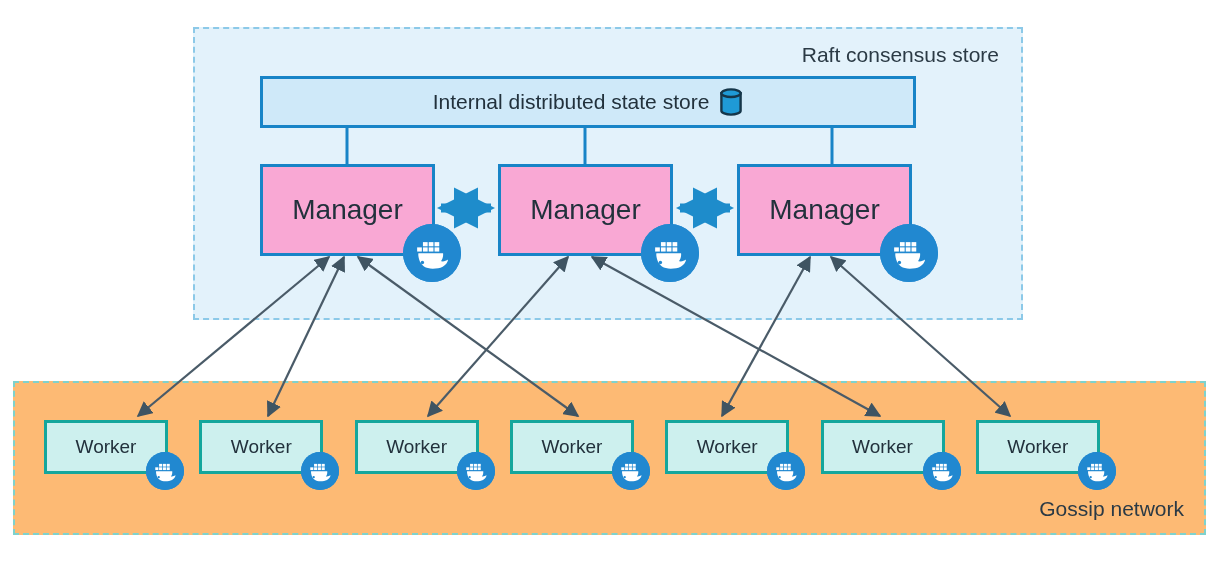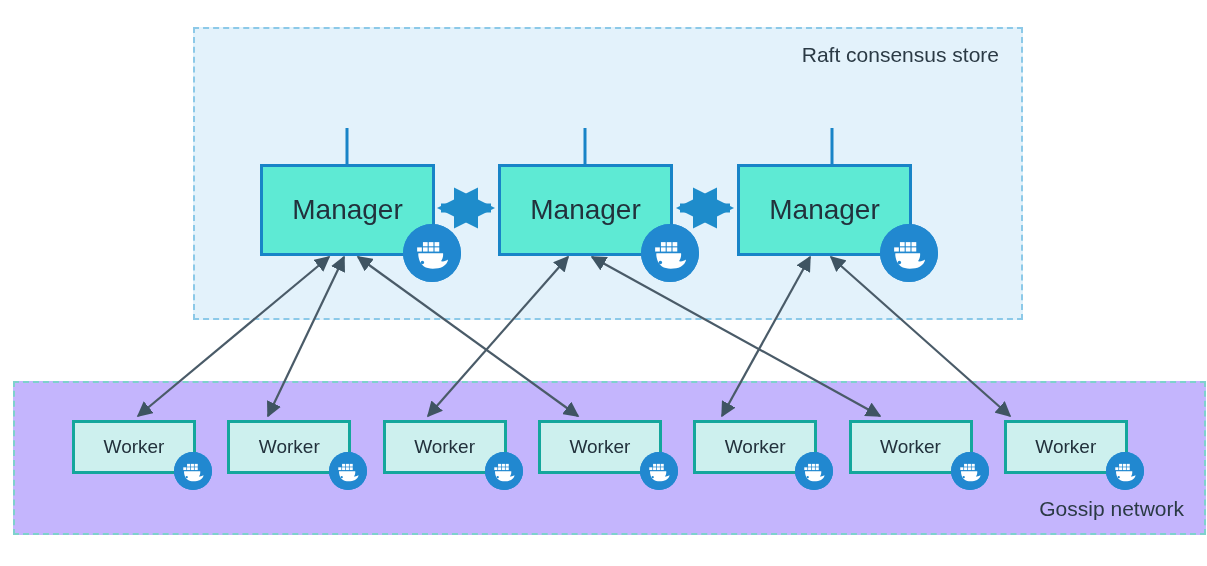--- a/index.html
+++ b/index.html
@@ -28,21 +28,21 @@
   }
   .group.raft {
     left: 193px; top: 27px;
     width: 830px; height: 293px;
     background: #e3f2fb;
     border-color: #8cc9e8;
   }
   .group.gossip {
     left: 13px; top: 381px;
     width: 1193px; height: 154px;
-    background: #c4b5fd;
+    background: #fdba74;
     border-color: #7ed2cd;
   }
   .group-label {
     position: absolute;
     font-size: 21px;
     color: #2b3a45;
     white-space: nowrap;
   }
   .raft .group-label { right: 22px; top: 14px; }
   .gossip .group-label { right: 20px; bottom: 12px; }
@@ -61,36 +61,35 @@
   .store {
     left: 260px; top: 76px;
     width: 656px; height: 52px;
     background: #cfe9f9;
     border-color: #1884c7;
     font-size: 21px;
     gap: 10px;
   }
   .manager {
     width: 175px; height: 92px;
-    background: #5eead4;
+    background: #f9a8d4;
     border-color: #1884c7;
     font-size: 28px;
     top: 164px;
   }
   .m1 { left: 260px; }
   .m2 { left: 498px; }
   .m3 { left: 737px; }
 
   .worker {
     width: 124px; height: 54px;
     background: #cdf0ee;
     border-color: #14a69c;
     font-size: 19px;
     top: 420px;
-    margin-left: 28px;
   }
 
   
   .whale {
     position: absolute;
     border-radius: 50%;
     background: #2188d0;
     display: block;
   }
   .whale svg { display: block; width: 100%; height: 100%; }
@@ -139,20 +138,31 @@
       <line x1="329" y1="257" x2="138" y2="416"></line>
       <line x1="344" y1="257" x2="268" y2="416"></line>
       <line x1="358" y1="257" x2="578" y2="416"></line>
       <line x1="568" y1="257" x2="428" y2="416"></line>
       <line x1="592" y1="257" x2="880" y2="416"></line>
       <line x1="810" y1="257" x2="722" y2="416"></line>
       <line x1="831" y1="257" x2="1010" y2="416"></line>
     </g>
   </svg>
 
+  <div class="node store">
+    <span>Internal distributed state store</span>
+    <span class="db-icon">
+      <svg viewBox="0 0 24 30" width="24" height="30">
+        <g stroke="#15364a" stroke-width="2.4" fill="#1f9ad6">
+          <path d="M2.4 6.2 v17.6 a9.6 3.8 0 0 0 19.2 0 V6.2 z"></path>
+          <ellipse cx="12" cy="6.2" rx="9.6" ry="3.8"></ellipse>
+        </g>
+      </svg>
+    </span>
+  </div>
 
   <div class="node manager m1">
     <span>Manager</span>
     <span class="whale">
       <svg viewBox="0 0 64 64">
         <circle cx="32" cy="32" r="32" fill="#2188d0"></circle>
         <g fill="#ffffff">
           <rect x="22" y="20" width="5.2" height="4.6"></rect>
           <rect x="28.4" y="20" width="5.2" height="4.6"></rect>
           <rect x="34.8" y="20" width="5.2" height="4.6"></rect>

